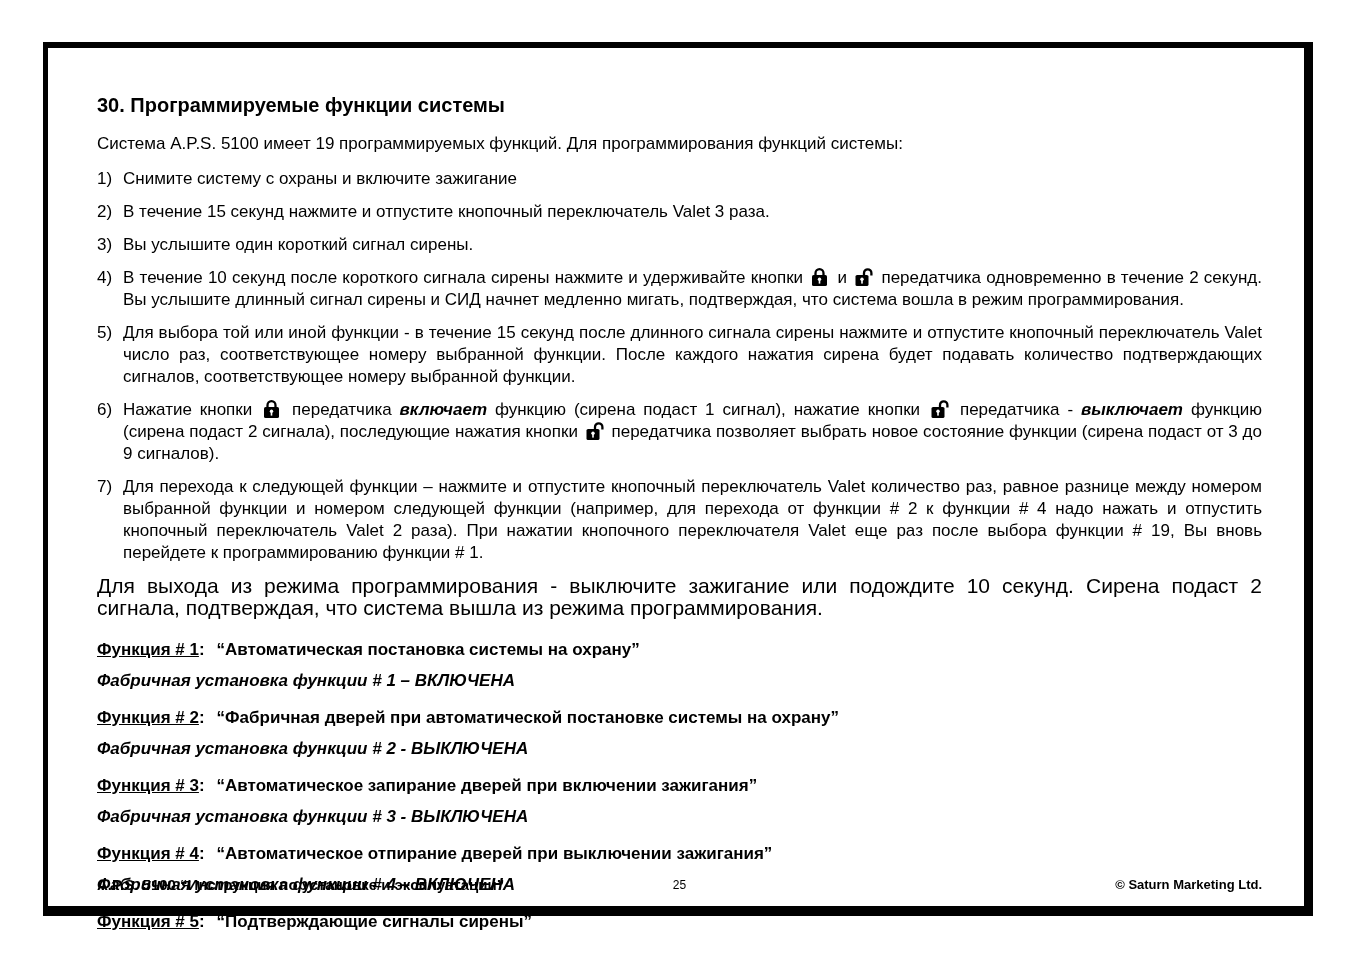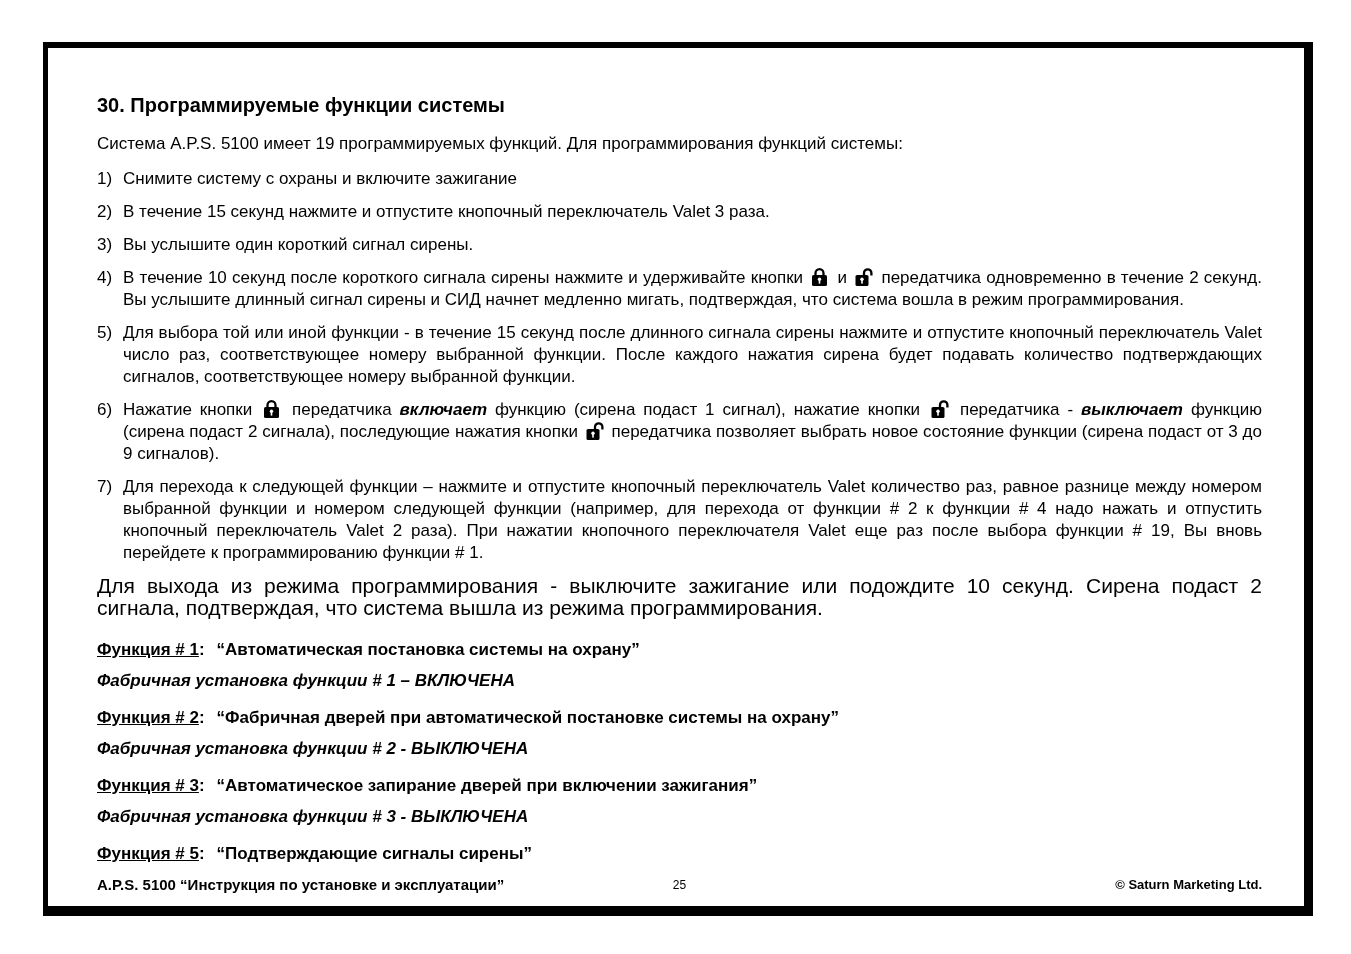--- a/index.html
+++ b/index.html
@@ -148,20 +148,24 @@
       </div>
       <div class="fn-block">
         <div class="fn-head"><span class="fn-label">Функция # 2</span>:<span class="fn-title">“Фабричная дверей при автоматической постановке системы на охрану”</span></div>
         <div class="fn-default">Фабричная установка функции # 2 - ВЫКЛЮЧЕНА</div>
       </div>
       <div class="fn-block">
         <div class="fn-head"><span class="fn-label">Функция # 3</span>:<span class="fn-title">“Автоматическое запирание дверей при включении зажигания”</span></div>
         <div class="fn-default">Фабричная установка функции # 3 - ВЫКЛЮЧЕНА</div>
       </div>
       <div class="fn-block">
+        <div class="fn-head"><span class="fn-label">Функция # 4</span>:<span class="fn-title">“Автоматическое отпирание дверей при выключении зажигания”</span></div>
+        <div class="fn-default">Фабричная установка функции # 4 – ВКЛЮЧЕНА</div>
+      </div>
+      <div class="fn-block">
         <div class="fn-head"><span class="fn-label">Функция # 5</span>:<span class="fn-title">“Подтверждающие сигналы сирены”</span></div>
       </div>
     </div>
   <div class="footer">
     <span class="f-left">A.P.S. 5100 “Инструкция по установке и эксплуатации”</span>
     <span class="f-center">25</span>
     <span class="f-right">© Saturn Marketing Ltd.</span>
   </div>
 </div>
 

